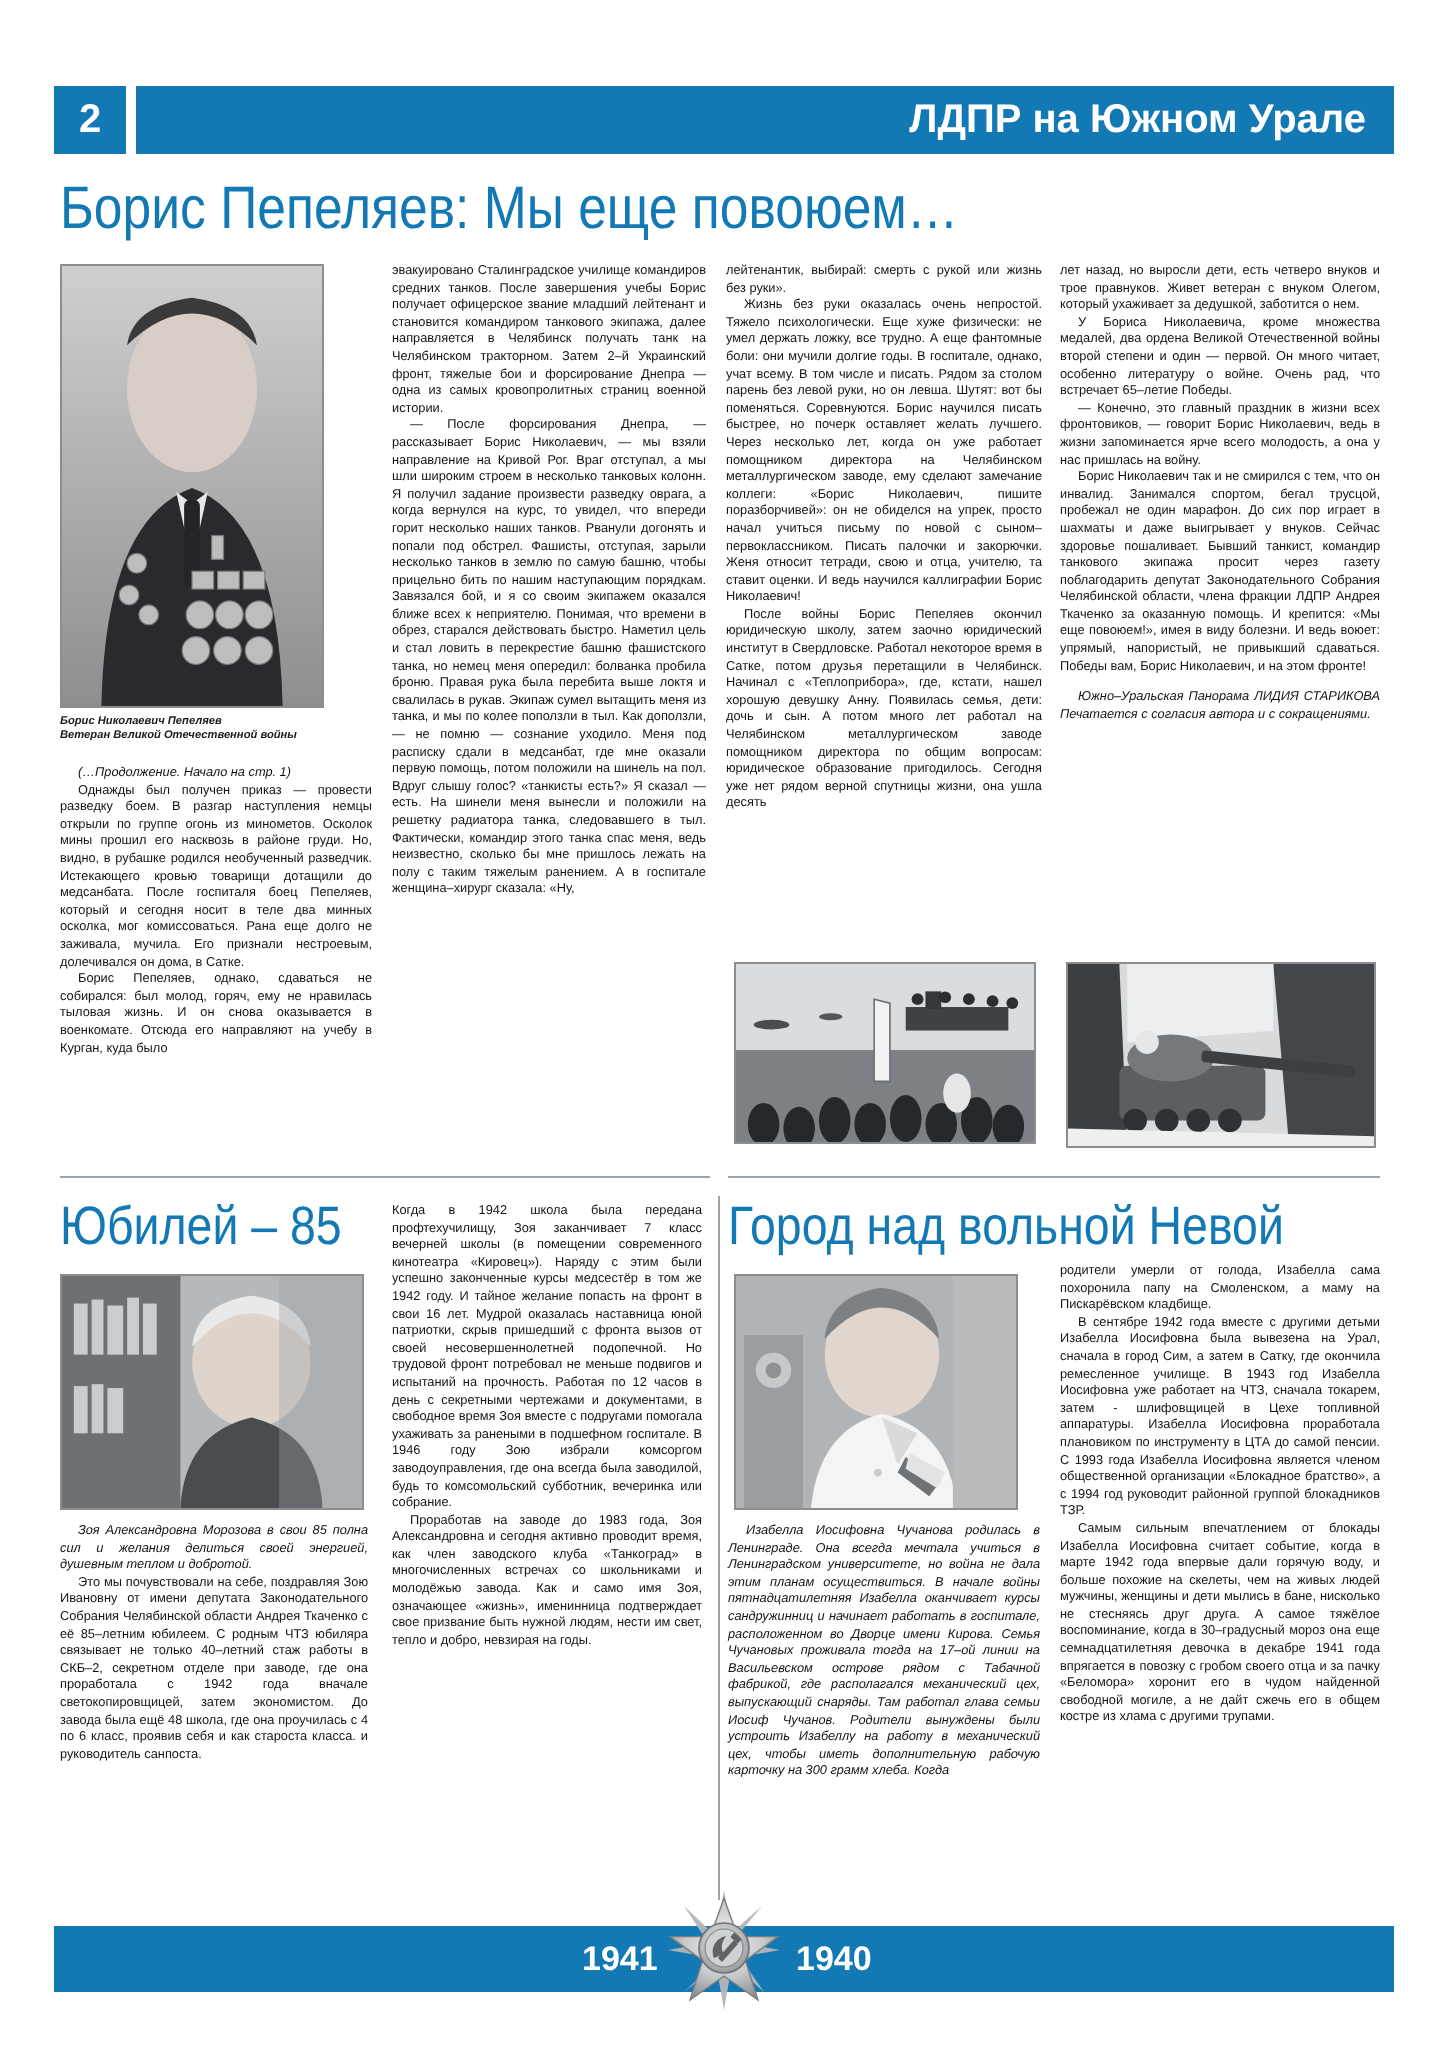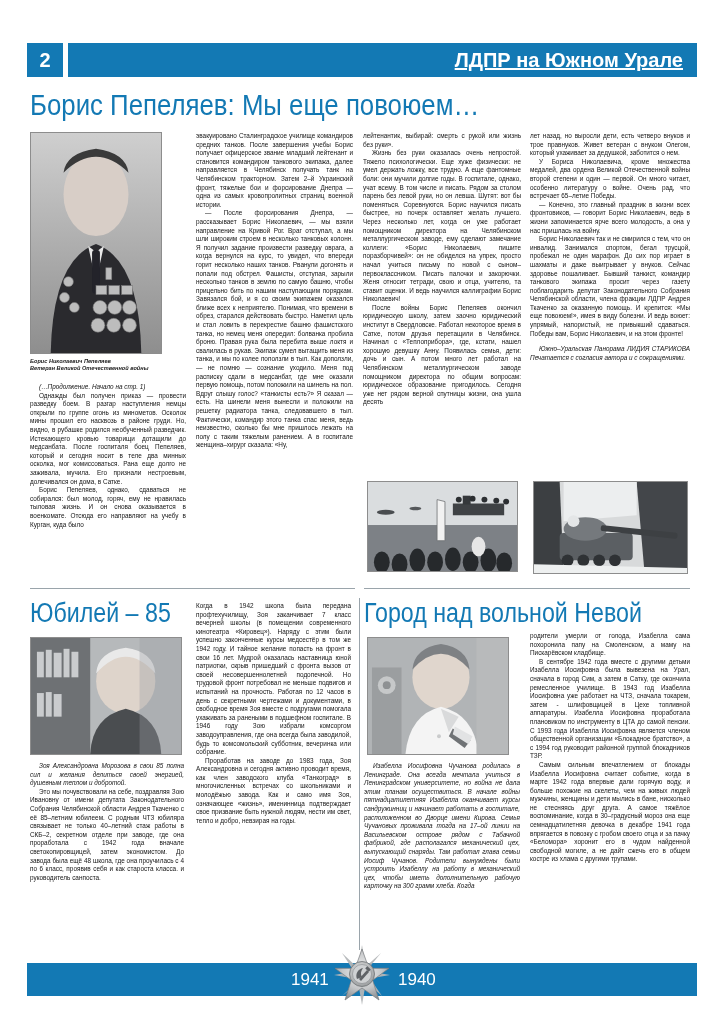--- a/index.html
+++ b/index.html
@@ -40,21 +40,20 @@
   .masthead .bar {
     flex: 1;
     background: #1379b4;
     color: #ffffff;
     display: flex;
     align-items: center;
     justify-content: flex-end;
     padding-right: 14px;
     font-size: 20px;
     font-weight: bold;
-    text-decoration: underline;
   }
 
   
   .headline {
     color: #1379b4;
     font-weight: normal;
     font-family: "Liberation Sans Narrow", "Liberation Sans", sans-serif;
     transform: scaleX(0.86);
     transform-origin: left center;
     white-space: nowrap;
@@ -128,21 +127,21 @@
     position: absolute;
     left: 27px; top: 963px;
     width: 670px; height: 33px;
     background: #1379b4;
   }
   .footer-year {
     position: absolute;
     top: 970px;
     color: #ffffff;
     font-size: 17px;
-    font-weight: normal;
+    font-weight: bold;
   }
   .footer-year.left { left: 291px; }
   .footer-year.right { left: 398px; }
   .order-emblem {
     position: absolute;
     left: 333px; top: 944px;
     width: 58px; height: 62px;
   }
 </style>
 </head>

